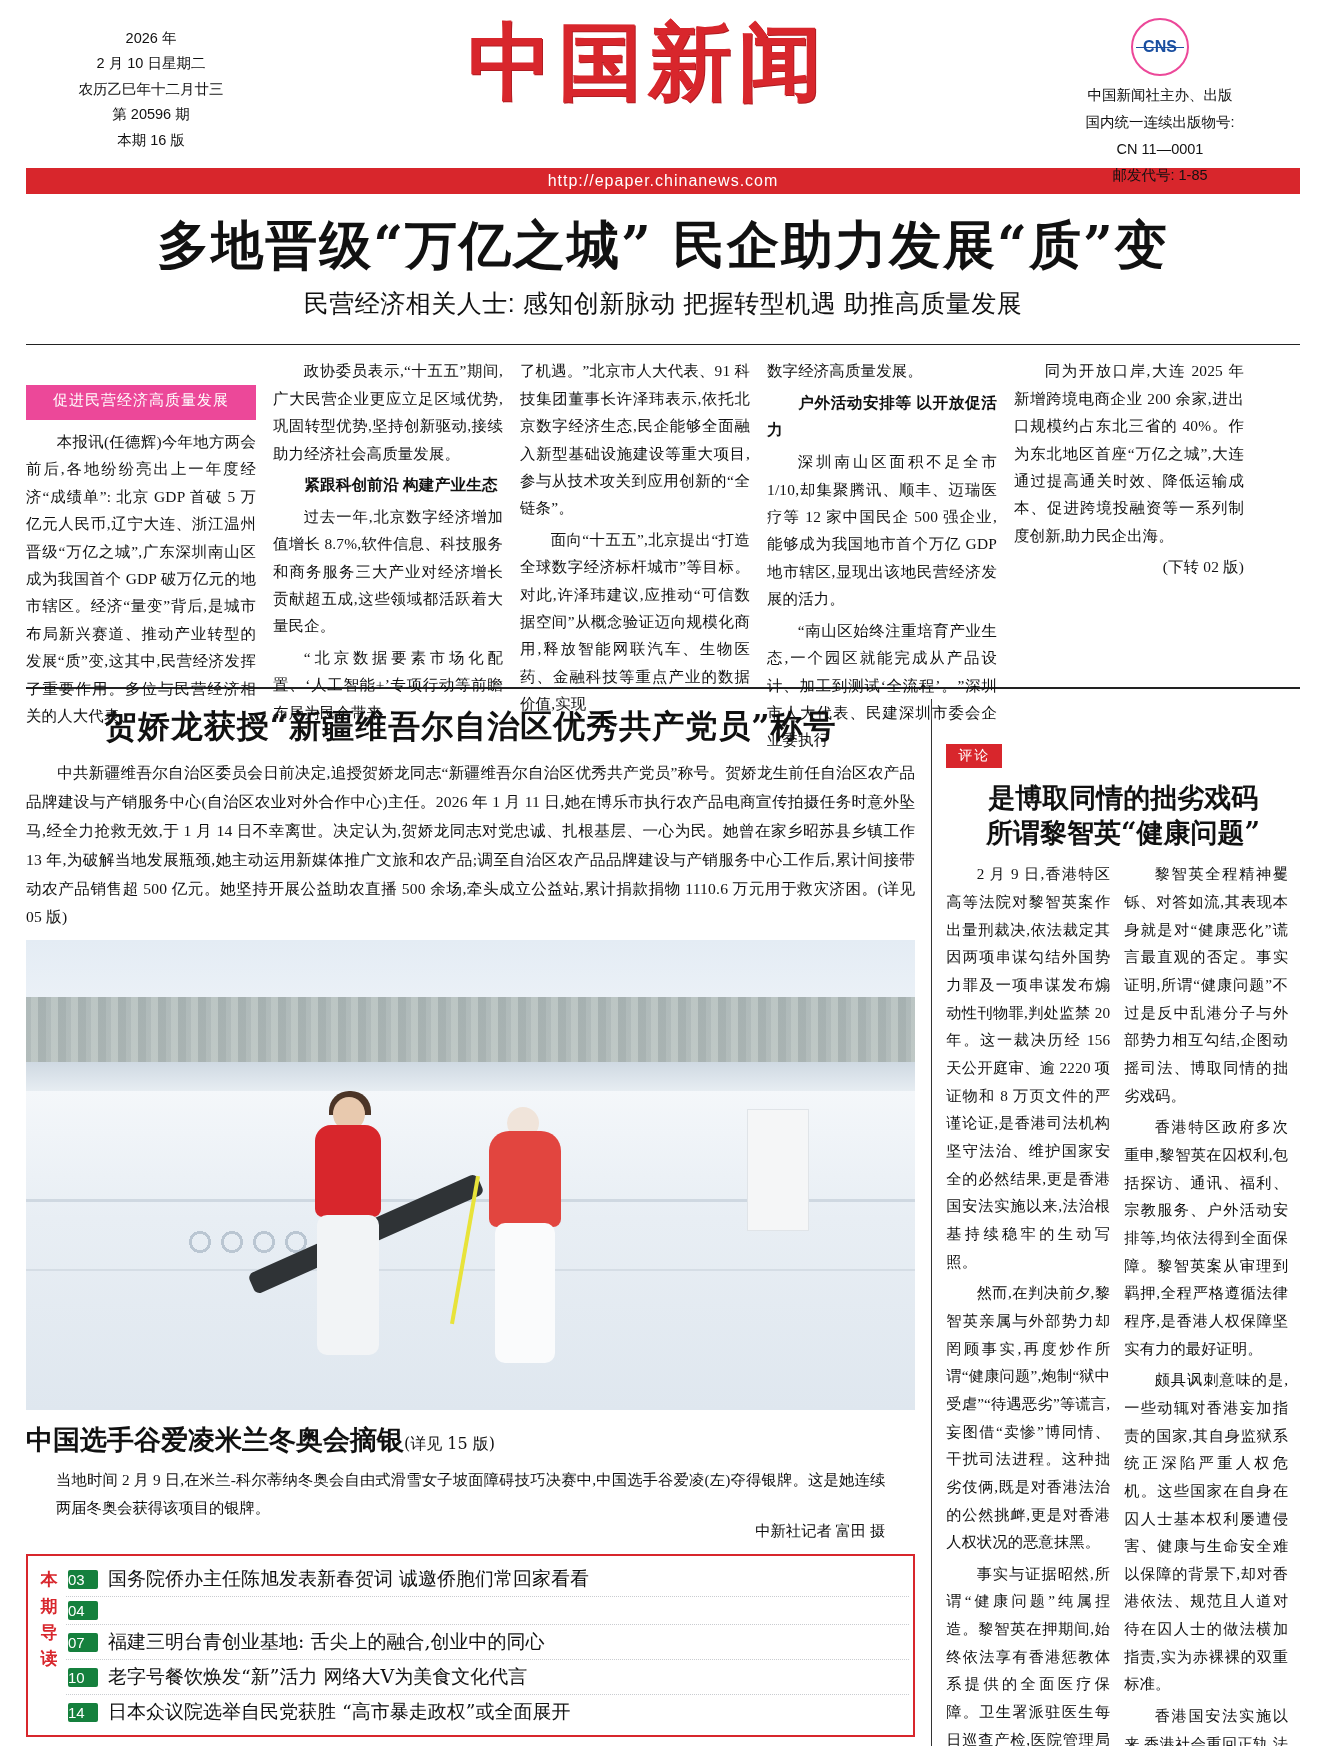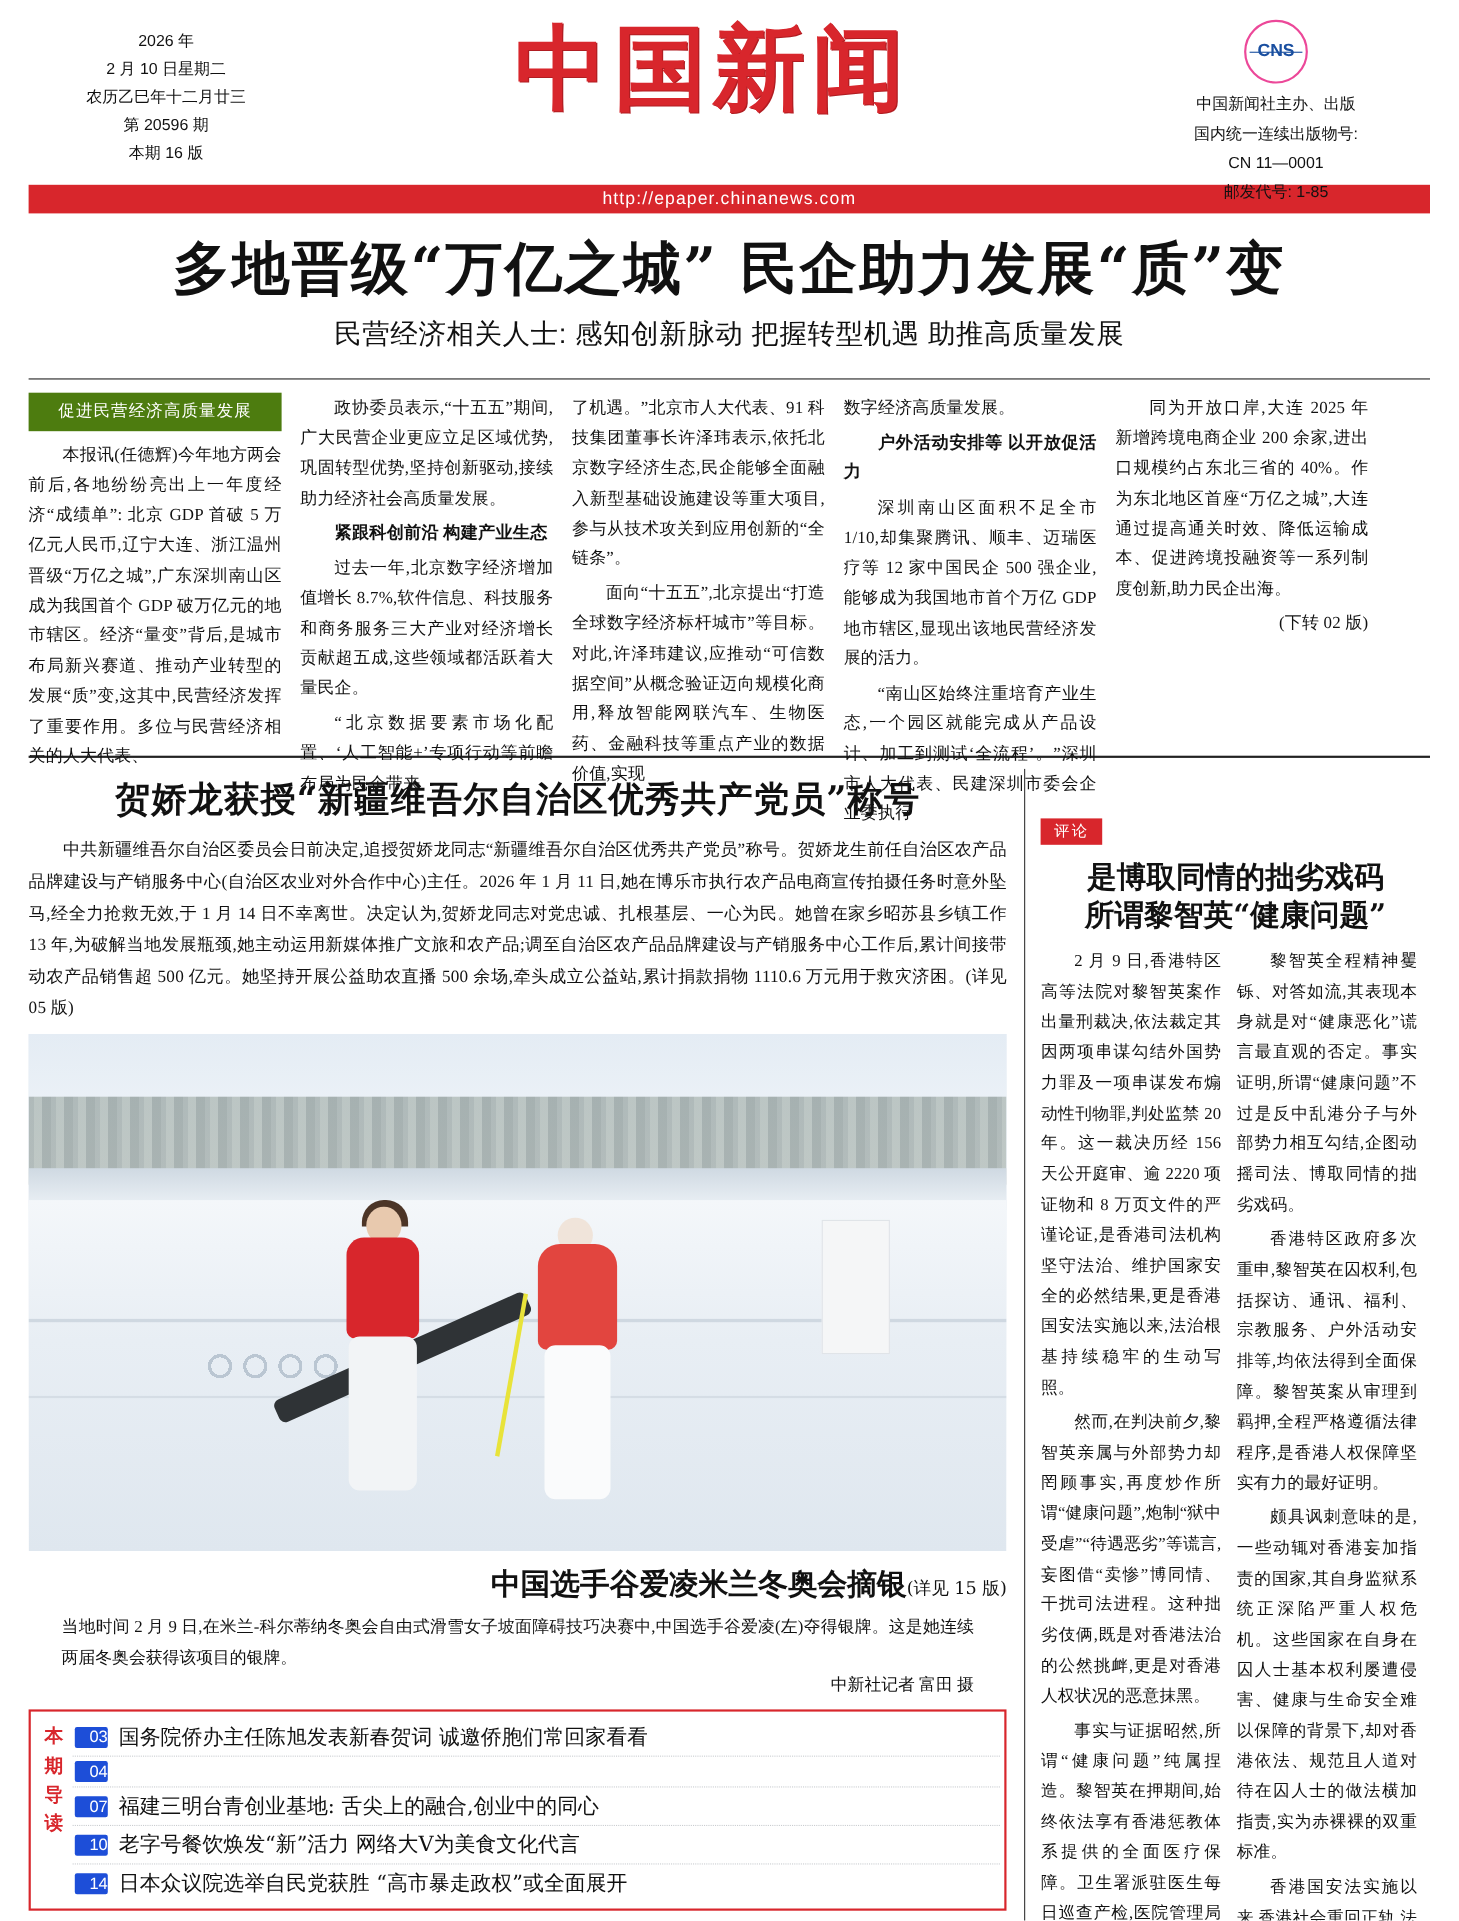--- a/index.html
+++ b/index.html
@@ -134,28 +134,29 @@
   .lead-col {
     width: 230px;
     font-size: 15.4px;
     line-height: 1.78;
     text-align: justify;
     letter-spacing: 0.2px;
   }
   .lead-col p { margin: 0 0 4px 0; text-indent: 2em; }
   .lead-col p.nb { text-indent: 0; }
   .tagbox {
-    background: #4d7c0f;
+    background: #ec4899;
     color: #fff;
     font-size: 15px;
     padding: 4px 6px;
     text-align: center;
     margin-bottom: 8px;
-    font-family: Liberation Sans, sans-serif;
+    font-family: Liberation Mono, monospace;
     letter-spacing: 1px;
+    margin-top: 28px;
   }
   .subhead {
     font-weight: bold;
     font-size: 15.6px;
     margin: 6px 0 3px 0;
     text-indent: 0;
   }
 
   .rule-double {
     border-top: 2px solid #222;
@@ -227,21 +228,21 @@
   .sa-legs { position:absolute; left:24px; top:124px; width:62px; height:140px; background:#f2f4f6; border-radius:10px; }
   .sa-board { position:absolute; left:-52px; top:132px; width:250px; height:22px; background:#2f3336; transform: rotate(-24deg); border-radius:6px; }
   .skier-b { position:absolute; left:50%; top:35%; width:110px; height:290px; }
   .sb-body { position:absolute; left:18px; top:26px; width:72px; height:96px; background:#e2453f; border-radius:20px 20px 8px 8px; }
   .sb-head { position:absolute; left:36px; top:2px; width:32px; height:32px; background:#f0e4da; border-radius:50%; }
   .sb-legs { position:absolute; left:24px; top:118px; width:60px; height:140px; background:#fafbfc; border-radius:10px; }
   .sb-pole { position:absolute; left:-8px; top:70px; width:4px; height:150px; background:#e8e33a; transform:rotate(10deg); }
   .ph-flag { position:absolute; right:12%; top:36%; width:60px; height:120px; background:#f5f6f7; border:1px solid #e0e4e8; }
 
   .photo-caption-title {
-    text-align: right;
+    text-align: left;
     font-size: 27px;
     font-weight: bold;
     margin-top: 12px;
     font-family: "DejaVu Serif", serif;
   }
   .photo-caption-title small { font-size: 16px; font-weight: normal; }
   .photo-caption {
     font-size: 15.3px;
     line-height: 1.8;
     text-align: justify;
@@ -273,26 +274,26 @@
     display: flex;
     align-items: center;
     gap: 10px;
     border-bottom: 1px dotted #c9ccd0;
     padding: 4px 2px;
     font-size: 19px;
     font-family: "DejaVu Serif", serif;
   }
   .index-row:last-child { border-bottom: none; }
   .index-num {
-    background: #1d4ed8;
+    background: #15803d;
     color: #fff;
     font-family: "Liberation Sans", sans-serif;
     font-size: 15px;
     width: 30px;
-    text-align: right;
+    text-align: left;
     padding: 1px 0;
     border-radius: 2px;
   }
 
   
   .comment-tag {
     display: inline-block;
     background: #d8262c;
     color: #fff;
     font-size: 14px;

